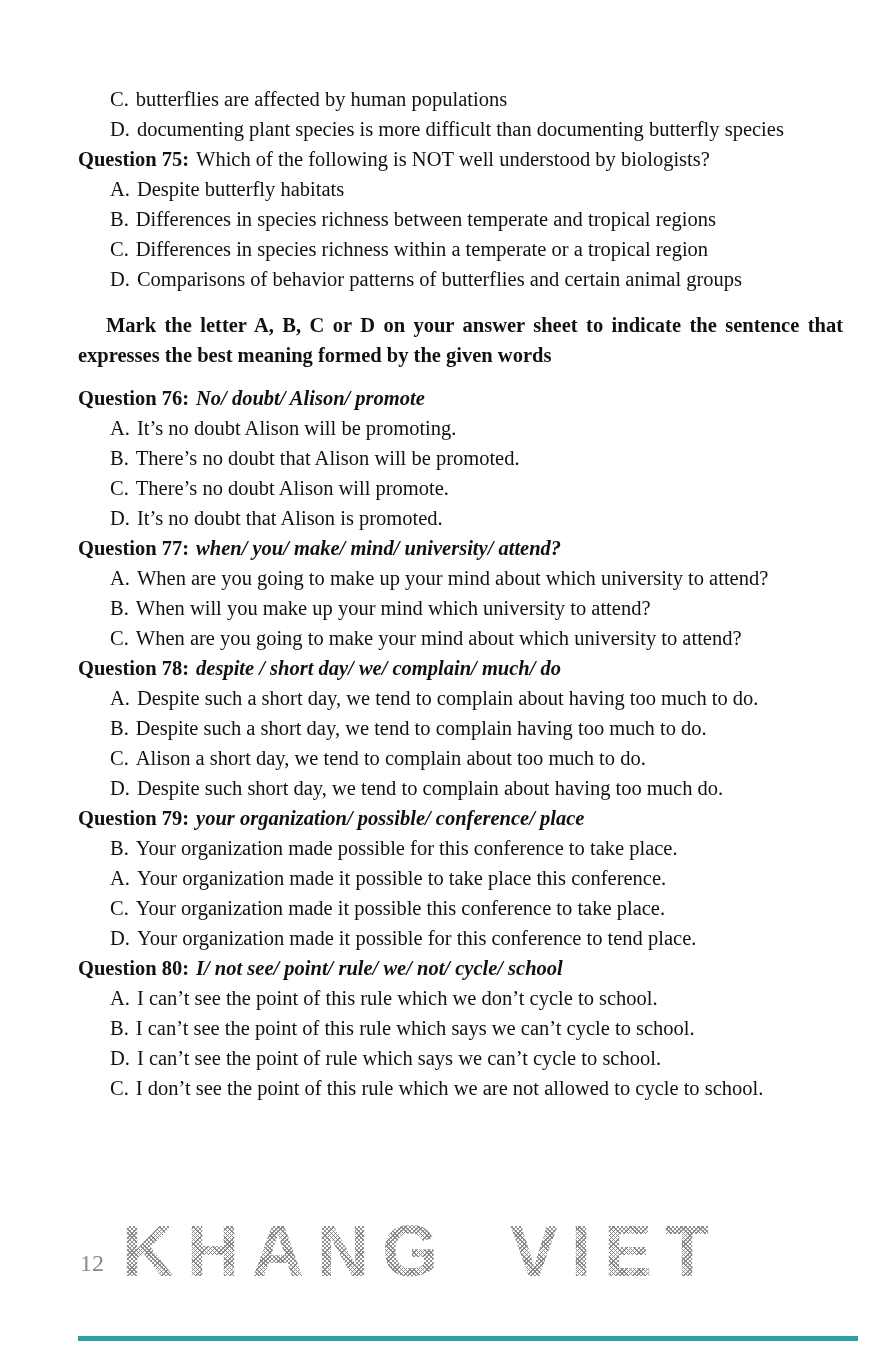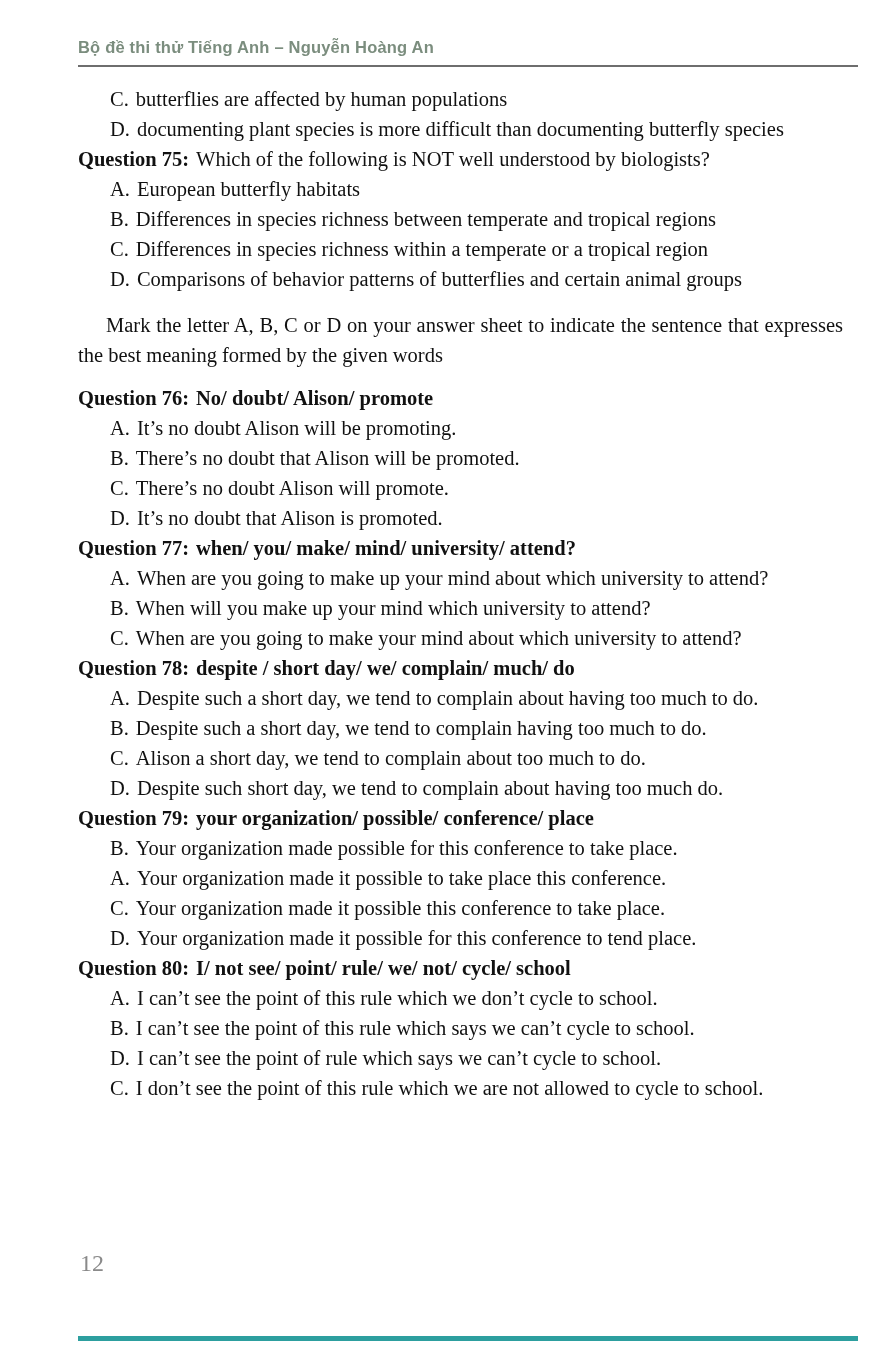--- a/index.html
+++ b/index.html
@@ -44,23 +44,23 @@
   }
   .opt-label {
     margin-right: 7px;
   }
   .q-line { }
   .q-label {
     font-weight: bold;
     margin-right: 7px;
   }
   .stem-normal { font-weight: normal; }
-  .stem-italic { font-weight: bold; }
+  .stem-italic { font-weight: bold; font-style: italic; }
   .instruction {
-    font-weight: normal;
+    font-weight: bold;
     text-align: justify;
     text-indent: 28px;
     margin: 16px 15px 13px 0;
   }
   
   .page-number {
     position: absolute;
     left: 80px;
     top: 1250px;
     font-family: "Liberation Serif", serif;
@@ -92,31 +92,28 @@
     width: 780px;
     height: 5px;
     background: #2d9f9f;
   }
 </style>
 </head>
 <body>
 
 <div class="page">
 
-  <div class="header">
-    <div class="header-title">Bộ đề thi thử Tiếng Anh – Nguyễn Hoàng An</div>
-  </div>
 
   <div class="main">
 
     <div class="opt"><span class="opt-label">C.</span><span>butterflies are affected by human populations</span></div>
     <div class="opt"><span class="opt-label">D.</span><span>documenting plant species is more difficult than documenting butterfly species</span></div>
 
     <div class="q-line"><span class="q-label">Question 75:</span><span class="stem-normal">Which of the following is NOT well understood by biologists?</span></div>
-    <div class="opt"><span class="opt-label">A.</span><span>European butterfly habitats</span></div>
+    <div class="opt"><span class="opt-label">A.</span><span>Despite butterfly habitats</span></div>
     <div class="opt"><span class="opt-label">B.</span><span>Differences in species richness between temperate and tropical regions</span></div>
     <div class="opt"><span class="opt-label">C.</span><span>Differences in species richness within a temperate or a tropical region</span></div>
     <div class="opt"><span class="opt-label">D.</span><span>Comparisons of behavior patterns of butterflies and certain animal groups</span></div>
 
     <p class="instruction">Mark the letter A, B, C or D on your answer sheet to indicate the sentence that expresses the best meaning formed by the given words</p>
 
     <div class="q-line"><span class="q-label">Question 76:</span><span class="stem-italic">No/ doubt/ Alison/ promote</span></div>
     <div class="opt"><span class="opt-label">A.</span><span>It’s no doubt Alison will be promoting.</span></div>
     <div class="opt"><span class="opt-label">B.</span><span>There’s no doubt that Alison will be promoted.</span></div>
     <div class="opt"><span class="opt-label">C.</span><span>There’s no doubt Alison will promote.</span></div>
@@ -141,15 +138,16 @@
 
     <div class="q-line"><span class="q-label">Question 80:</span><span class="stem-italic">I/ not see/ point/ rule/ we/ not/ cycle/ school</span></div>
     <div class="opt"><span class="opt-label">A.</span><span>I can’t see the point of this rule which we don’t cycle to school.</span></div>
     <div class="opt"><span class="opt-label">B.</span><span>I can’t see the point of this rule which says we can’t cycle to school.</span></div>
     <div class="opt"><span class="opt-label">D.</span><span>I can’t see the point of rule which says we can’t cycle to school.</span></div>
     <div class="opt"><span class="opt-label">C.</span><span>I don’t see the point of this rule which we are not allowed to cycle to school.</span></div>
 
   </div>
 
   <div class="page-number">12</div>
+  <div class="watermark">KHANG VIET</div>
   <div class="bottom-rule"></div>
 
 </div>
 
 </body></html>

